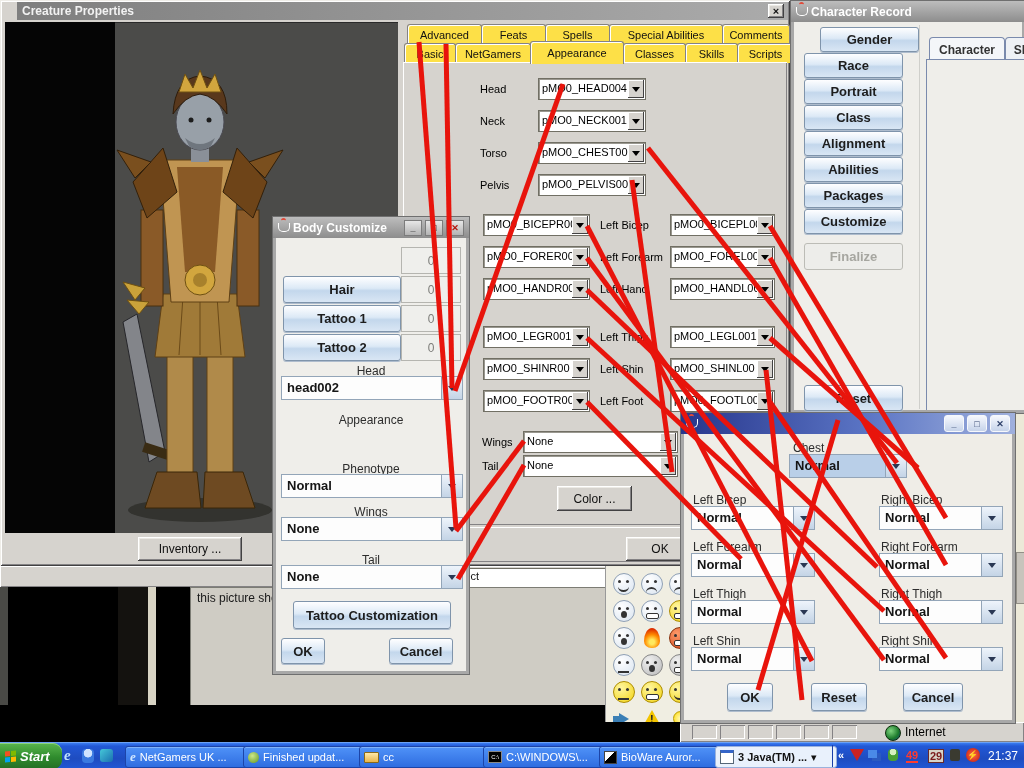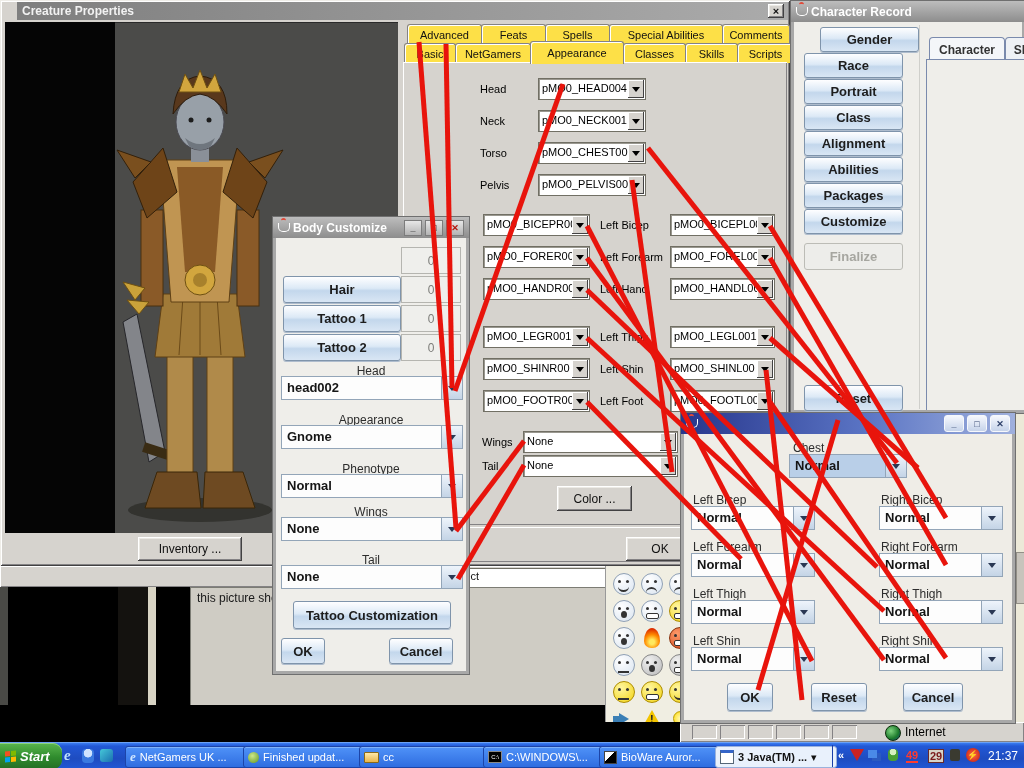--- a/index.html
+++ b/index.html
@@ -465,26 +465,20 @@
       </div>
 
     <div class="abs jlabel" style="left:0;top:147px;width:196px;text-align:center;">Head</div>
     <div class="abs jcombo" style="left:8px;top:159px;width:180px;">
         <span class="val">head002</span>
         <span class="jarrow">
           <span class="tri"></span>
         </span>
       </div>
     <div class="abs jlabel" style="left:0;top:196px;width:196px;text-align:center;">Appearance</div>
-    <div class="abs jcombo" style="left:8px;top:208px;width:180px;">
-        <span class="val">Gnome</span>
-        <span class="jarrow">
-          <span class="tri"></span>
-        </span>
-      </div>
     <div class="abs jlabel" style="left:0;top:245px;width:196px;text-align:center;">Phenotype</div>
     <div class="abs jcombo" style="left:8px;top:257px;width:180px;">
         <span class="val">Normal</span>
         <span class="jarrow">
           <span class="tri"></span>
         </span>
       </div>
     <div class="abs jlabel" style="left:0;top:288px;width:196px;text-align:center;">Wings</div>
     <div class="abs jcombo" style="left:8px;top:300px;width:180px;">
         <span class="val">None</span>

